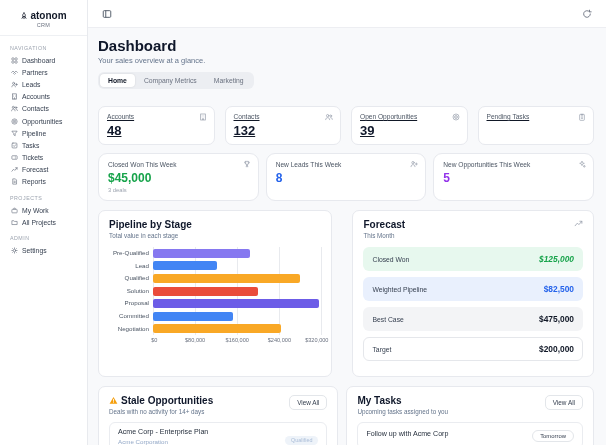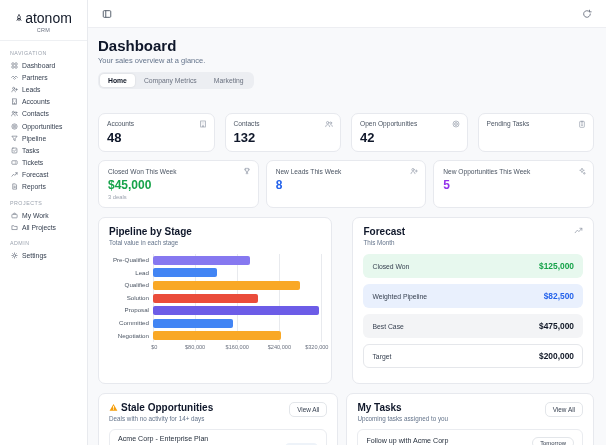--- a/index.html
+++ b/index.html
@@ -5,21 +5,21 @@
   * { margin:0; padding:0; box-sizing:border-box; }
   html,body { width:606px; height:445px; overflow:hidden; background:#fff;
     font-family:"Liberation Sans", sans-serif; color:#111827; }
   .app { display:flex; width:606px; height:445px; }
 
   
   .sidebar { width:88px; min-width:88px; background:#ffffff; border-right:1px solid #e8eaee;
     padding:8px 0 0 0; display:flex; flex-direction:column; }
   .logo-block { text-align:center; padding:2px 4px 7px; border-bottom:1px solid #eef0f3; }
   .logo-row { display:flex; align-items:center; justify-content:center; gap:2px; }
-  .logo-name { font-size:14px; font-weight:normal; color:#111827;text-align:right; }
+  .logo-name { font-size:10px; font-weight:bold; color:#111827;text-align:right; }
   .logo-sub { font-size:5.5px; color:#6b7280; margin-top:1px; letter-spacing:0.4px; }
   .side-scroll { padding:2px 8px; }
   .section-label { font-size:5.3px; letter-spacing:0.5px; text-transform:uppercase;
     color:#9ca3af; margin:7px 0 3px 2px; }
   .nav-item { display:flex; align-items:center; gap:4px; padding:2.6px 3px; border-radius:4px;
     cursor:pointer; }
   .nav-item svg { flex:0 0 auto; }
   .nav-label { font-size:6.8px; color:#374151; white-space:nowrap; }
 
   
@@ -30,29 +30,29 @@
     border-radius:3px; cursor:pointer; }
   .content { flex:1; padding:9px 12px 0 10px; overflow:hidden; }
 
   .page-title { font-size:15px; font-weight:bold; color:#0f172a; }
   .page-subtitle { font-size:7.5px; color:#64748b; margin-top:2px; }
 
   .tabs { display:inline-flex; background:#eceef2; border-radius:6px; padding:2px; margin-top:7px; gap:1px; }
   .tab { font-size:6.8px; color:#6b7280; padding:3px 8px; border-radius:4px; cursor:pointer; white-space:nowrap; }
   .tab.active { background:#ffffff; color:#111827; font-weight:bold; box-shadow:0 0 2px rgba(0,0,0,.12); }
 
-  .stats-grid { display:grid; grid-template-columns:repeat(4,1fr); gap:10px; margin-top:24px; }
+  .stats-grid { display:grid; grid-template-columns:repeat(4,1fr); gap:10px; margin-top:17px;text-decoration:underline; }
   .card { background:#ffffff; border:1px solid #e7e9ee; border-radius:7px; }
   .stat-card { padding:6px 8px; position:relative; }
   .stat-label { font-size:6.6px; color:#4b5563; }
   .stat-value { font-size:13px; font-weight:bold; margin-top:3px; color:#0f172a; }
   .stat-icon { position:absolute; top:6px; right:7px; color:#9ca3af; }
 
   .week-grid { display:grid; grid-template-columns:repeat(3,1fr); gap:7px; margin-top:8px; }
-  .wk-card { padding:7px 9px; position:relative; min-height:43px; }
+  .wk-card { padding:7px 9px; position:relative; min-height:43px;border-radius:9px; }
   .wk-label { font-size:6.6px; color:#4b5563; }
   .wk-value { font-size:12px; font-weight:bold; margin-top:3px; }
   .wk-sub { font-size:5.8px; color:#9ca3af; margin-top:2px; }
 
   .mid-grid { display:grid; grid-template-columns:1fr 1.03fr; gap:20px; margin-top:9px; }
   .panel { padding:8px 10px 9px; }
   .panel-head { display:flex; align-items:flex-start; justify-content:space-between; }
   .panel-title { font-size:10px; font-weight:bold; color:#0f172a; display:flex; align-items:center; gap:3px; }
   .panel-sub { font-size:6.3px; color:#64748b; margin-top:2px; }
 
@@ -300,21 +300,21 @@
               <svg width="8" height="8" viewBox="0 0 12 12" fill="none" stroke="#9ca3af" stroke-width="1.1" stroke-linecap="round">
                 <circle cx="4" cy="4" r="1.8"></circle>
                 <path d="M1 10 C1 8 2.5 7 4 7 C5.5 7 7 8 7 10"></path>
                 <circle cx="8.6" cy="4.4" r="1.4"></circle>
                 <path d="M8.6 7 C10 7 11 8 11 9.6"></path>
               </svg>
             </span>
         </div>
         <div class="card stat-card">
           <div class="stat-label">Open Opportunities</div>
-          <div class="stat-value">42</div>
+          <div class="stat-value">39</div>
           <span class="stat-icon">
               <svg width="8" height="8" viewBox="0 0 12 12" fill="none" stroke="#9ca3af" stroke-width="1.1">
                 <circle cx="6" cy="6" r="4.5"></circle>
                 <circle cx="6" cy="6" r="2.2"></circle>
                 <circle cx="6" cy="6" r="0.4"></circle>
               </svg>
             </span>
         </div>
         <div class="card stat-card">
           <div class="stat-label">Pending Tasks</div>
@@ -430,21 +430,21 @@
             <span>
                 <svg width="9" height="9" viewBox="0 0 12 12" fill="none" stroke="#9ca3af" stroke-width="1.1" stroke-linecap="round" stroke-linejoin="round">
                   <path d="M1.5 9 L4.5 5.5 L6.5 7.5 L10.5 3"></path>
                   <path d="M7.8 3 H10.5 V5.7"></path>
                 </svg>
               </span>
           </div>
           <div class="fc-rows">
             <div class="fc-row" style="background: rgb(231, 248, 238);">
               <span class="fc-label">Closed Won</span>
-              <span class="fc-value" style="color: rgb(22, 163, 74);">$125,000</span>
+              <span class="fc-value" style="color: rgb(22, 163, 74); font-style: italic;">$125,000</span>
             </div>
             <div class="fc-row" style="background: rgb(233, 240, 253);">
               <span class="fc-label">Weighted Pipeline</span>
               <span class="fc-value" style="color: rgb(37, 99, 235);">$82,500</span>
             </div>
             <div class="fc-row" style="background: rgb(243, 244, 246);">
               <span class="fc-label">Best Case</span>
               <span class="fc-value" style="color: rgb(17, 24, 39);">$475,000</span>
             </div>
             <div class="fc-row" style="background: rgb(255, 255, 255); border-color: rgb(229, 231, 235);">

